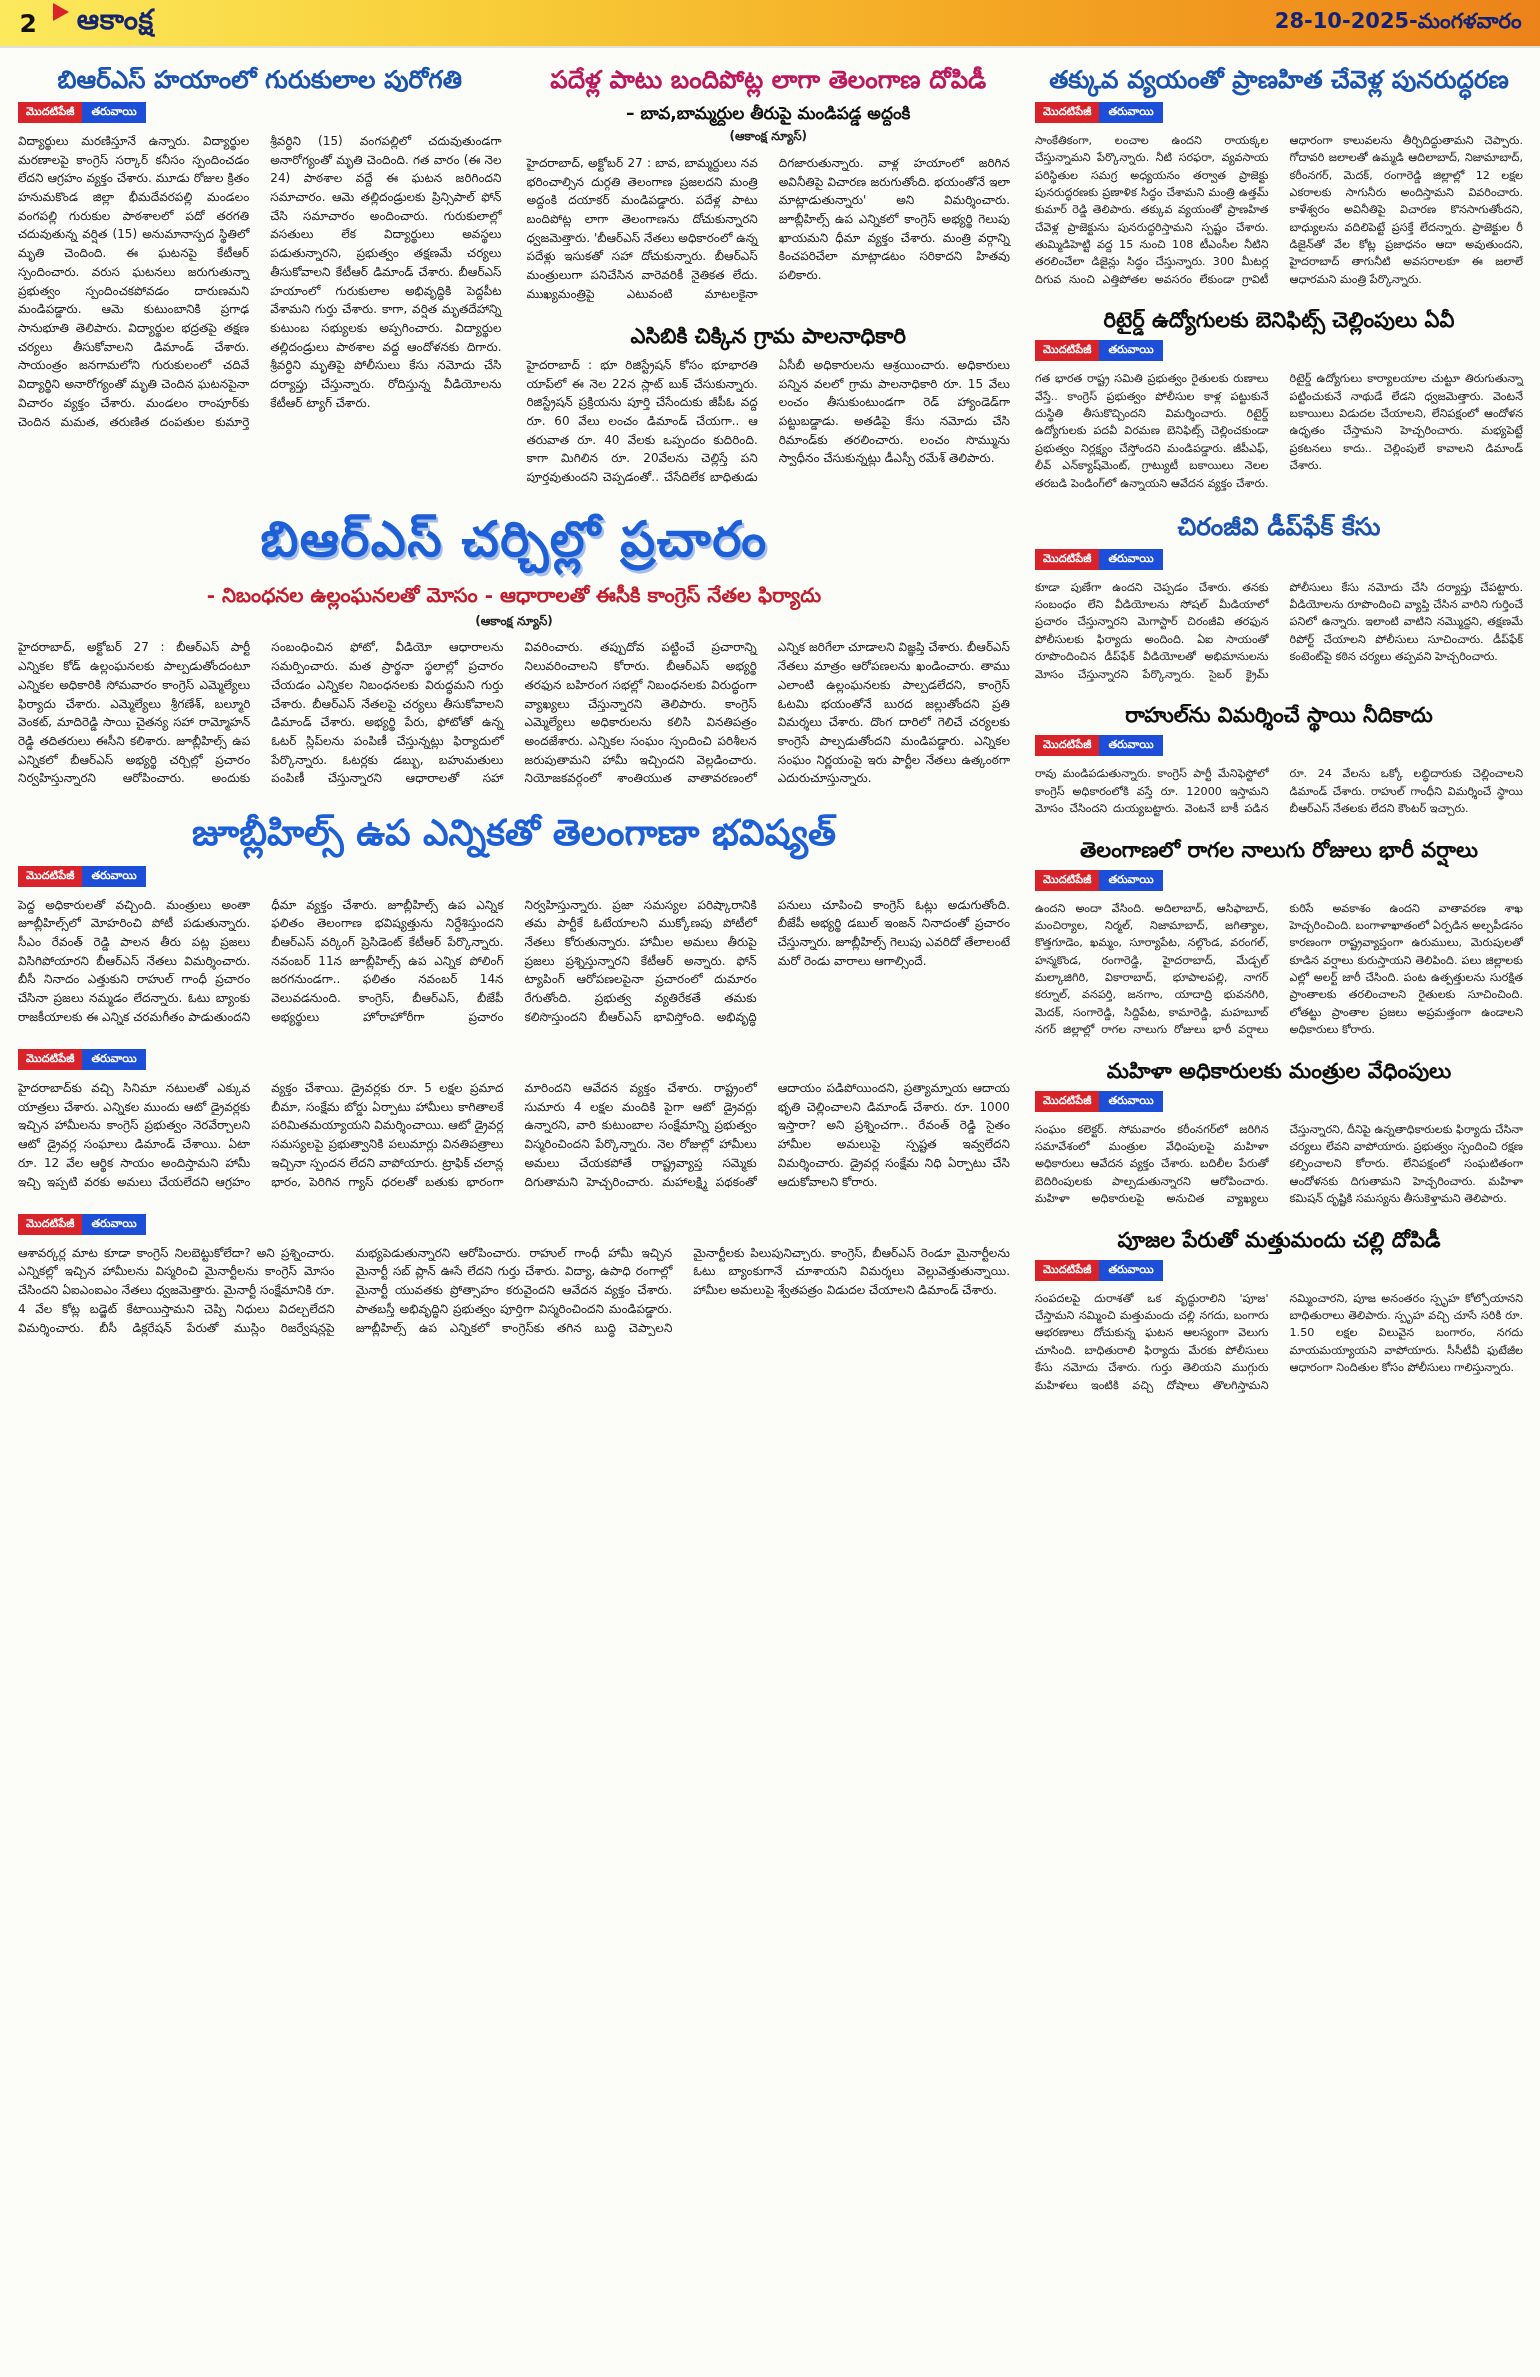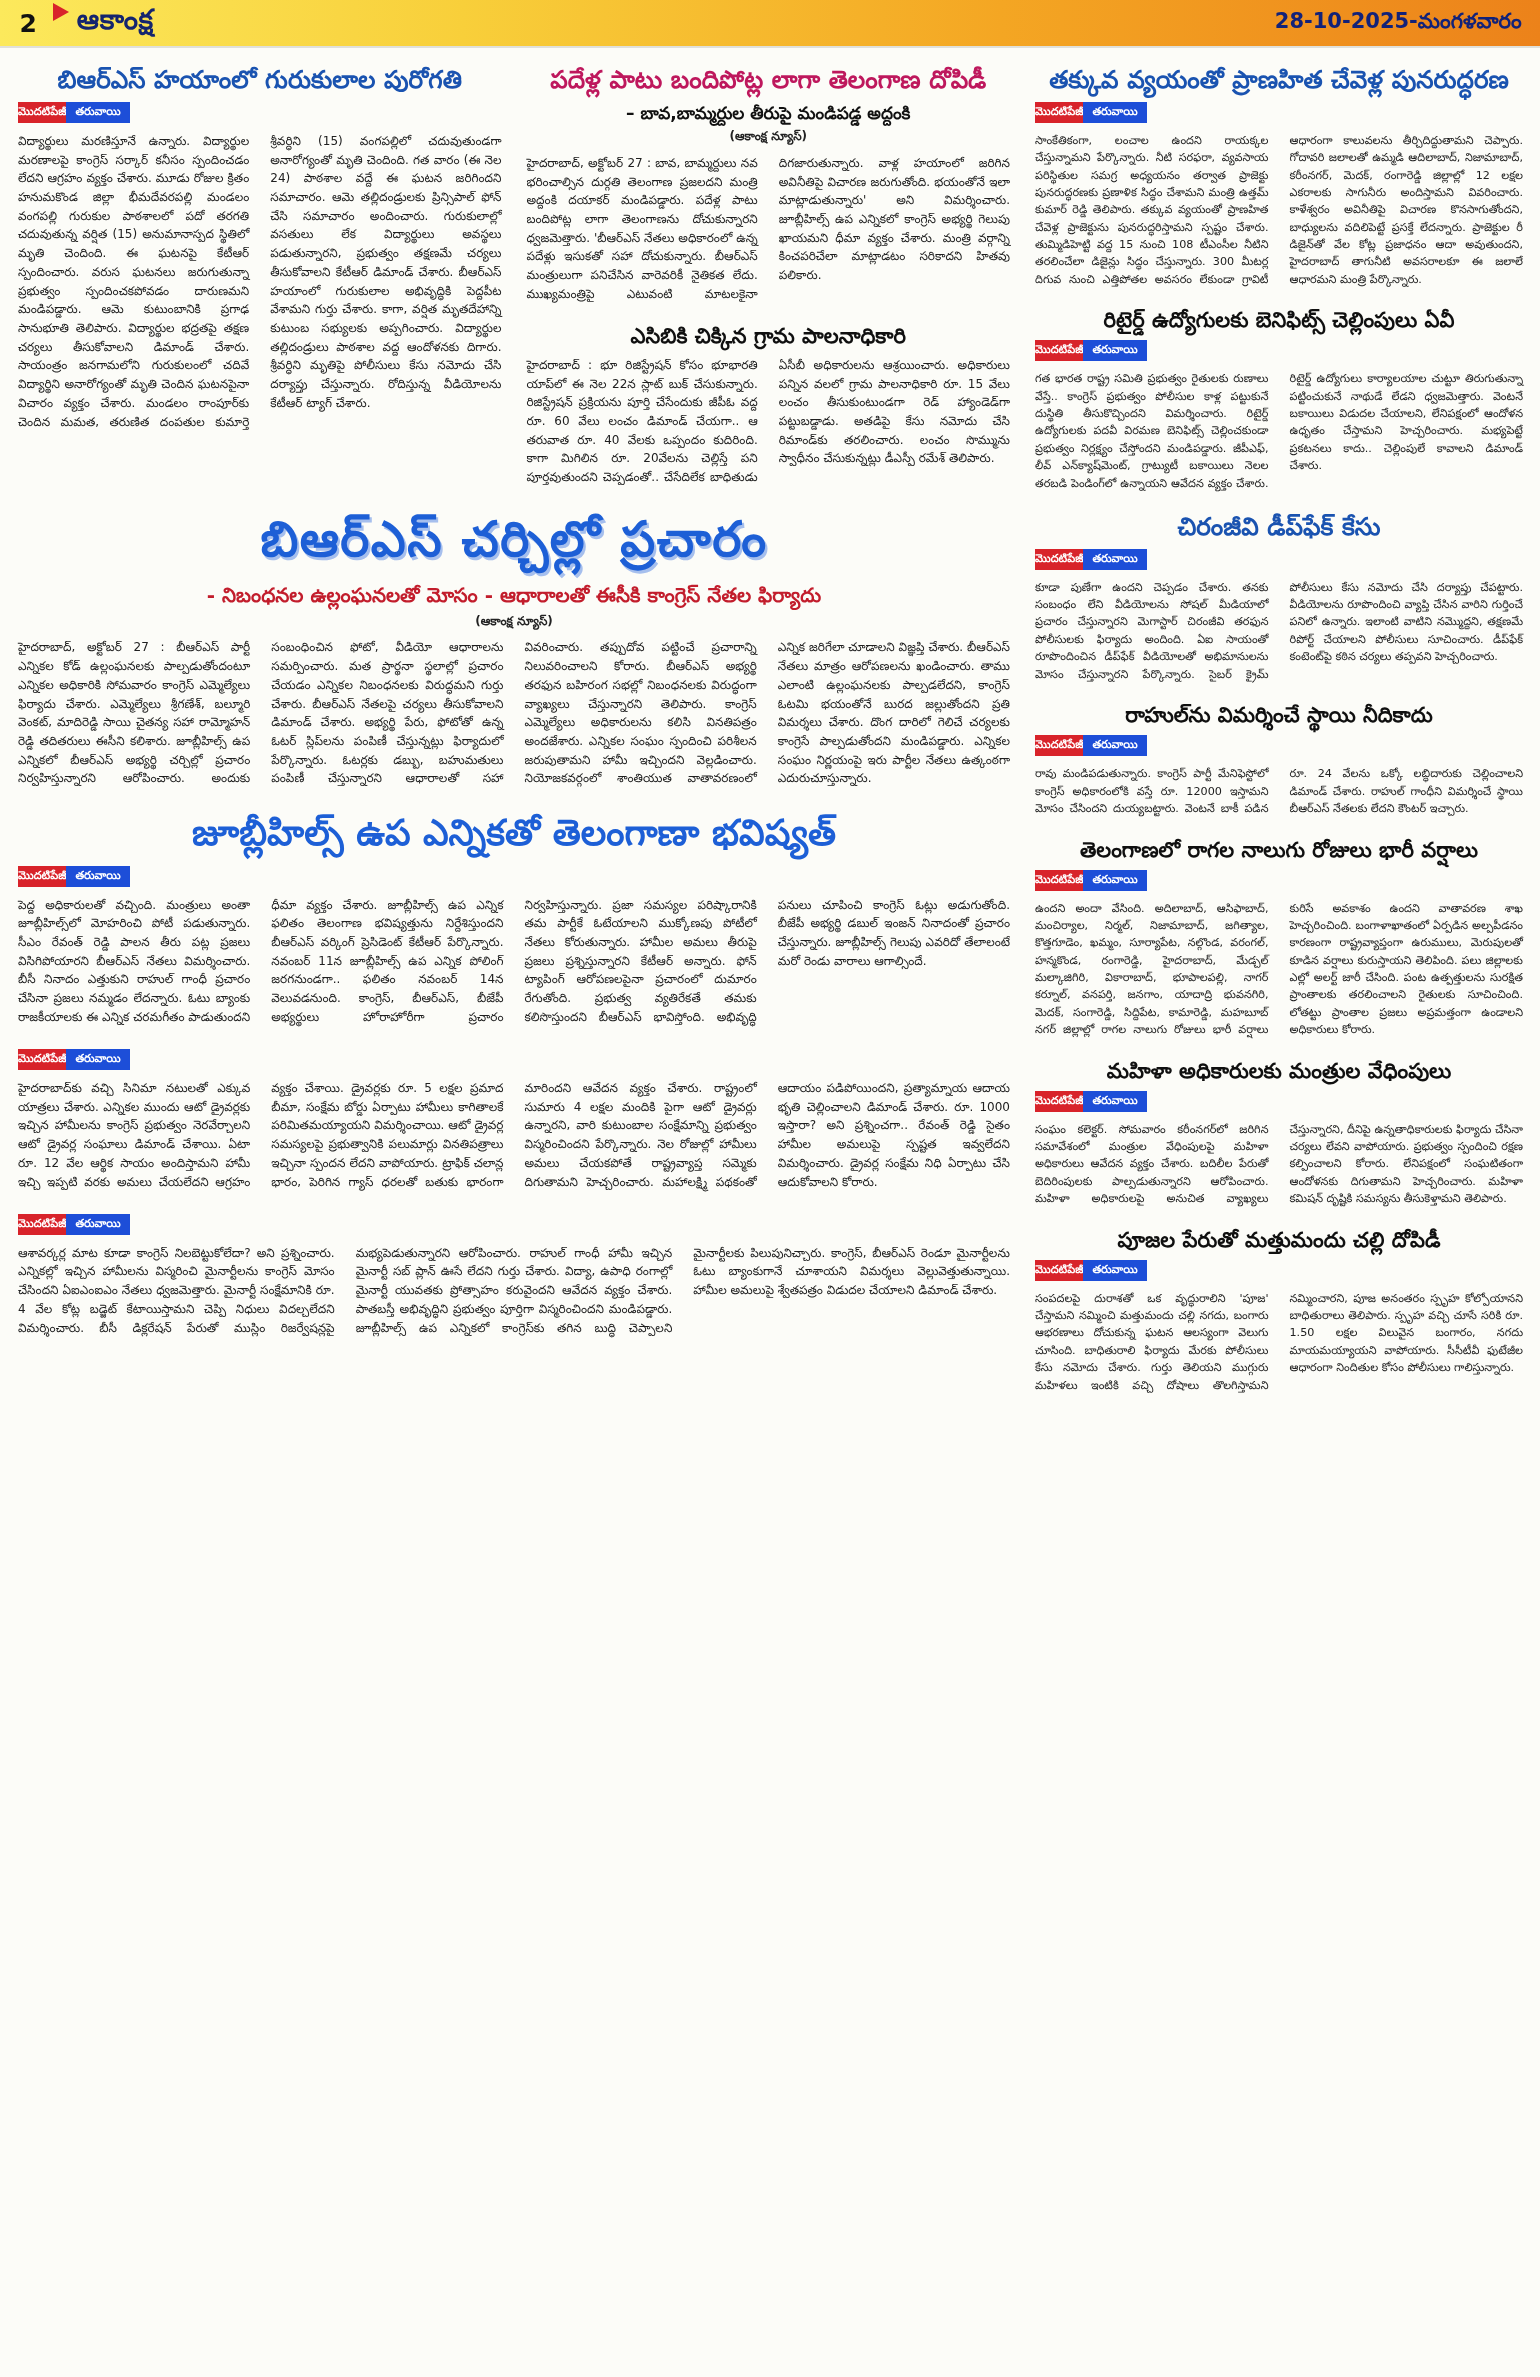--- a/index.html
+++ b/index.html
@@ -47,21 +47,21 @@
   }
   .hl-xl  { font-size:36px; color:#1d5fd6; margin:0 0 9px; }
 
   .subhead { text-align:center; font-weight:700; margin:0 0 4.5px; line-height:1.35; }
   .subhead-black { color:#111; font-size:17px; }
   .subhead-red   { color:#c21d2c; font-size:20px; }
   .byline { text-align:center; font-weight:700; font-size:12px; margin:1.5px 0 7.5px; color:#222; }
 
   
   .tagline { display:flex; margin:3px 0 9px; }
-  .tag-red   { background:#d8232a; color:#fff; font-size:11.2px; font-weight:700; padding:3px 0; }
+  .tag-red   { background:#d8232a; color:#fff; font-size:11.2px; font-weight:700; padding:3px 8px; }
   .tag-black { background:#1d4ed8; color:#fff; font-size:11.2px; font-weight:700; padding:3px 9px;font-family:Liberation Mono, monospace; }
 
   
   .body {
     font-size:12px; line-height:1.56; color:#202020;
     text-align:justify; column-gap:21px;
   }
   .cols-2 { column-count:2; }
   .cols-3 { column-count:3; }
   .cols-4 { column-count:4; }

